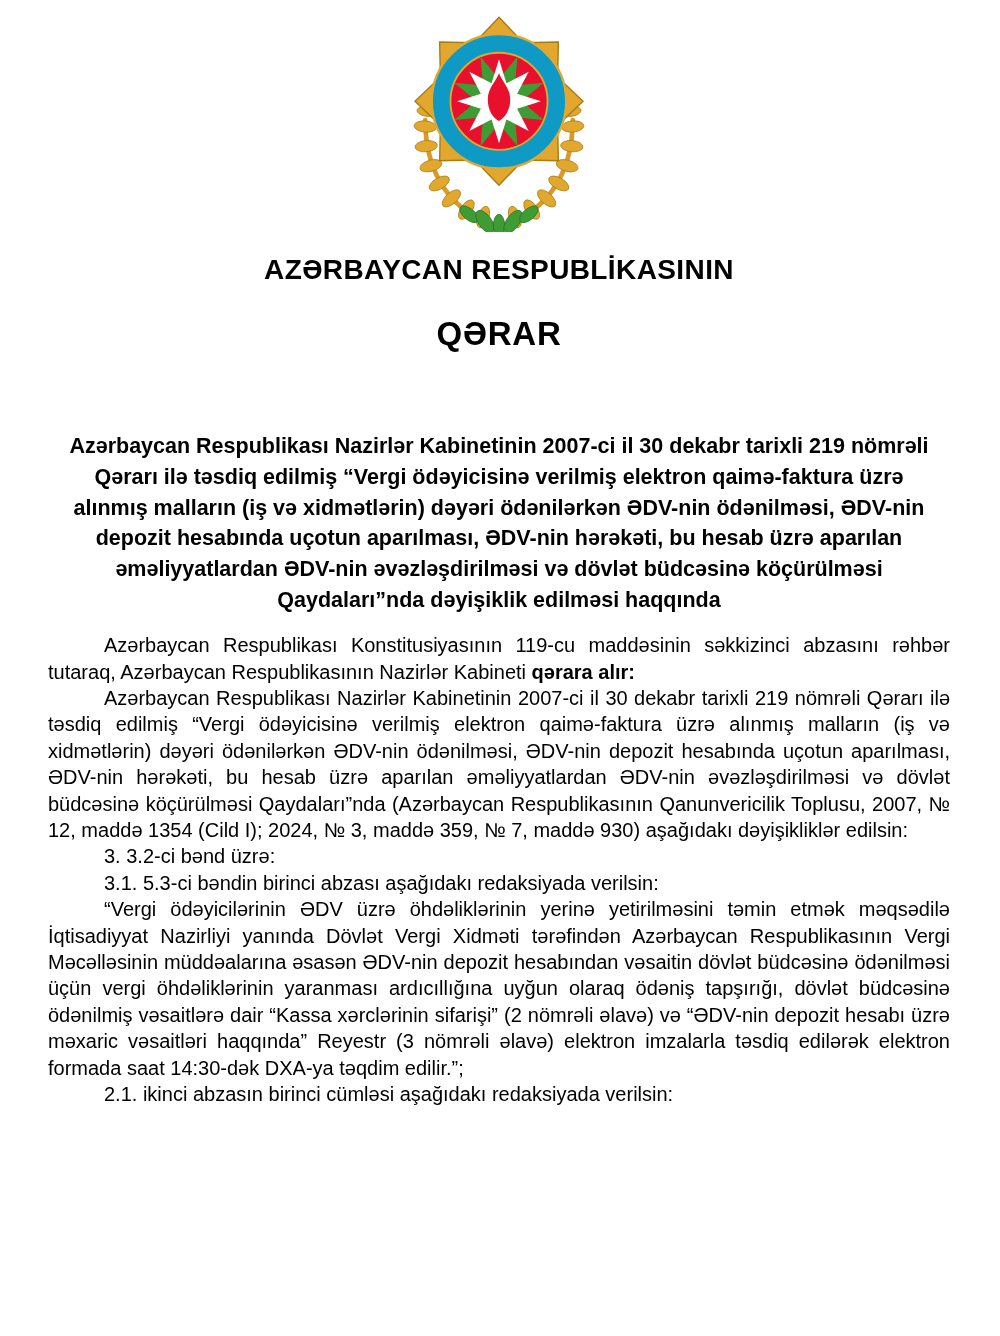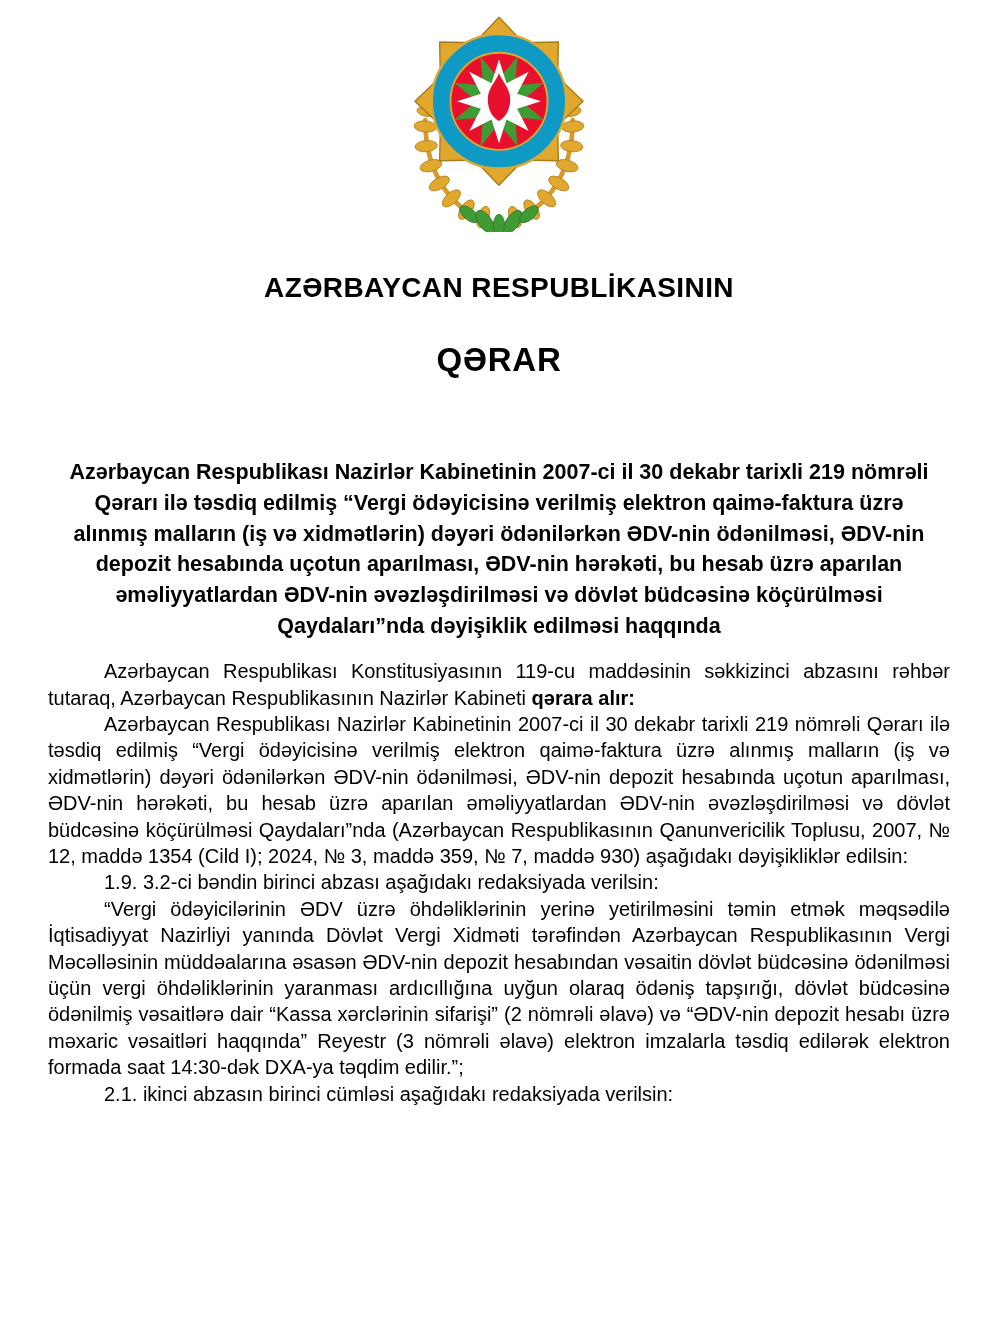--- a/index.html
+++ b/index.html
@@ -19,29 +19,29 @@
   }
   .emblem-wrap {
     text-align: center;
     line-height: 0;
   }
   .emblem-wrap svg {
     width: 196px;
     height: 224px;
   }
   .org-title {
-    margin-top: 36px;
+    margin-top: 18px;
     text-align: center;
     font-weight: bold;
     font-size: 28px;
     line-height: 1.45;
     letter-spacing: 0.4px;
   }
   .doc-type {
-    margin-top: 32px;
+    margin-top: 24px;
     text-align: center;
     font-weight: bold;
     font-size: 33px;
     letter-spacing: 0.8px;
   }
   .subject {
     margin: 78px auto 0 auto;
     width: 884px;
     text-align: center;
     font-weight: bold;
@@ -118,18 +118,19 @@
     <div>AZƏRBAYCAN RESPUBLİKASININ</div>
   </div>
 
   <div class="doc-type">QƏRAR</div>
 
   <div class="subject">Azərbaycan Respublikası Nazirlər Kabinetinin 2007-ci il 30 dekabr tarixli 219 nömrəli Qərarı ilə təsdiq edilmiş “Vergi ödəyicisinə verilmiş elektron qaimə-faktura üzrə alınmış malların (iş və xidmətlərin) dəyəri ödənilərkən ƏDV-nin ödənilməsi, ƏDV-nin depozit hesabında uçotun aparılması, ƏDV-nin hərəkəti, bu hesab üzrə aparılan əməliyyatlardan ƏDV-nin əvəzləşdirilməsi və dövlət büdcəsinə köçürülməsi Qaydaları”nda dəyişiklik edilməsi haqqında</div>
 
   <div class="body-text">
     <p><span>Azərbaycan Respublikası Konstitusiyasının 119-cu maddəsinin səkkizinci abzasını rəhbər tutaraq, Azərbaycan Respublikasının Nazirlər Kabineti </span><b>qərara alır:</b></p>
     <p>Azərbaycan Respublikası Nazirlər Kabinetinin 2007-ci il 30 dekabr tarixli 219 nömrəli Qərarı ilə təsdiq edilmiş “Vergi ödəyicisinə verilmiş elektron qaimə-faktura üzrə alınmış malların (iş və xidmətlərin) dəyəri ödənilərkən ƏDV-nin ödənilməsi, ƏDV-nin depozit hesabında uçotun aparılması, ƏDV-nin hərəkəti, bu hesab üzrə aparılan əməliyyatlardan ƏDV-nin əvəzləşdirilməsi və dövlət büdcəsinə köçürülməsi Qaydaları”nda (Azərbaycan Respublikasının Qanunvericilik Toplusu, 2007, № 12, maddə 1354 (Cild I); 2024, № 3, maddə 359, № 7, maddə 930) aşağıdakı dəyişikliklər edilsin:</p>
-    <p>1.9. 3.2-ci bəndin birinci abzası aşağıdakı redaksiyada verilsin:</p>
+    <p>3. 3.2-ci bənd üzrə:</p>
+    <p>3.1. 5.3-ci bəndin birinci abzası aşağıdakı redaksiyada verilsin:</p>
     <p>“Vergi ödəyicilərinin ƏDV üzrə öhdəliklərinin yerinə yetirilməsini təmin etmək məqsədilə İqtisadiyyat Nazirliyi yanında Dövlət Vergi Xidməti tərəfindən Azərbaycan Respublikasının Vergi Məcəlləsinin müddəalarına əsasən ƏDV-nin depozit hesabından vəsaitin dövlət büdcəsinə ödənilməsi üçün vergi öhdəliklərinin yaranması ardıcıllığına uyğun olaraq ödəniş tapşırığı, dövlət büdcəsinə ödənilmiş vəsaitlərə dair “Kassa xərclərinin sifarişi” (2 nömrəli əlavə) və “ƏDV-nin depozit hesabı üzrə məxaric vəsaitləri haqqında” Reyestr (3 nömrəli əlavə) elektron imzalarla təsdiq edilərək elektron formada saat 14:30-dək DXA-ya təqdim edilir.”;</p>
     <p>2.1. ikinci abzasın birinci cümləsi aşağıdakı redaksiyada verilsin:</p>
   </div>
 
 </div>
 
 </body></html>

